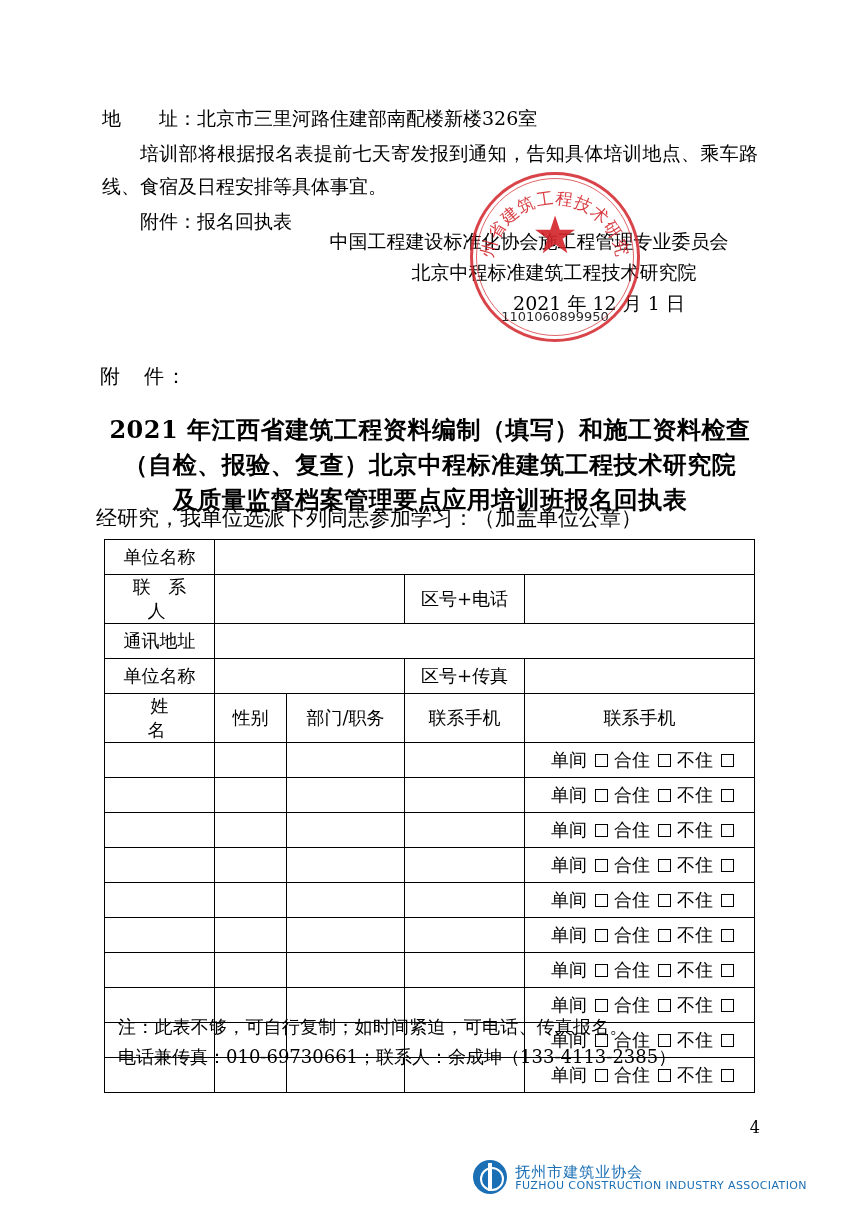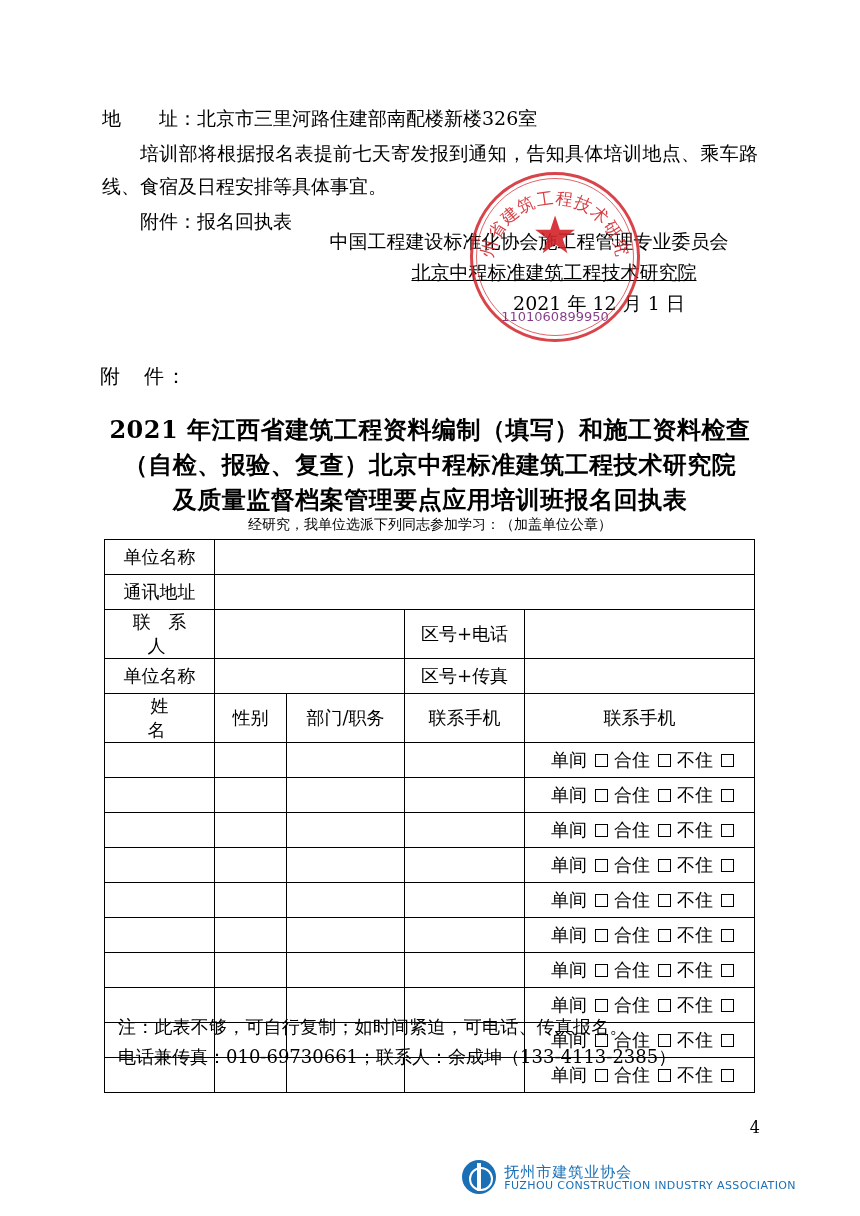--- a/index.html
+++ b/index.html
@@ -38,21 +38,21 @@
 
   .sign-block {
     position: absolute;
     left: 314px;
     top: 226px;
     width: 430px;
     font-size: 19px;
     line-height: 31px;
     text-align: center;
   }
-  .sign-block .line2 { padding-left: 50px; text-decoration: underline; }
+  .sign-block .line2 { padding-left: 50px; }
   .sign-block .line3 { padding-left: 140px; }
 
   
   .seal {
     position: absolute;
     left: 470px;
     top: 172px;
     width: 170px;
     height: 170px;
     pointer-events: none;
@@ -97,21 +97,21 @@
     font-size: 17px;
     letter-spacing: 1px;
     opacity: .88;
   }
   .seal .code {
     position: absolute;
     left: 0;
     right: 0;
     bottom: 18px;
     text-align: center;
-    color: #701a75;
+    color: #000000;
     font-size: 13px;
     opacity: .85;
     font-family: "DejaVu Sans", sans-serif;
   }
 
   
   .attach-label {
     position: absolute;
     left: 100px;
     top: 363px;
@@ -125,24 +125,23 @@
     width: 668px;
     text-align: center;
     font-size: 24px;
     font-weight: bold;
     line-height: 35px;
     letter-spacing: .5px;
   }
   .subtitle {
     position: absolute;
     left: 96px;
-    top: 516px;
+    top: 504px;
     width: 668px;
-    text-align: center;
-    font-size: 14px;
+    font-size: 21px;
   }
 
   
   table.form {
     position: absolute;
     left: 104px;
     top: 519px;
     width: 650px;
     border-collapse: collapse;
     table-layout: fixed;
@@ -192,21 +191,21 @@
   .page-num {
     position: absolute;
     right: 100px;
     top: 1118px;
     font-size: 16px;
   }
 
   
   .footer-logo {
     position: absolute;
-    right: 64px;
+    right: 53px;
     bottom: 22px;
     display: flex;
     align-items: center;
     gap: 8px;
   }
   .footer-logo .mark {
     width: 34px;
     height: 34px;
     border-radius: 50%;
     background: #1a6fb5;
@@ -294,28 +293,28 @@
       <col style="width:118px">
       <col style="width:120px">
       <col style="width:230px">
     </colgroup>
     <tbody>
       <tr>
         <td class="lbl">单位名称</td>
         <td colspan="4"></td>
       </tr>
       <tr>
-        <td class="lbl">通讯地址</td>
-        <td colspan="4"></td>
-      </tr>
-      <tr>
         <td class="lbl spaced">联 系 人</td>
         <td colspan="2"></td>
         <td class="lbl">区号+电话</td>
         <td></td>
+      </tr>
+      <tr>
+        <td class="lbl">通讯地址</td>
+        <td colspan="4"></td>
       </tr>
       <tr>
         <td class="lbl">单位名称</td>
         <td colspan="2"></td>
         <td class="lbl">区号+传真</td>
         <td></td>
       </tr>
       <tr>
         <td class="lbl spaced">姓　　名</td>
         <td>性别</td>

